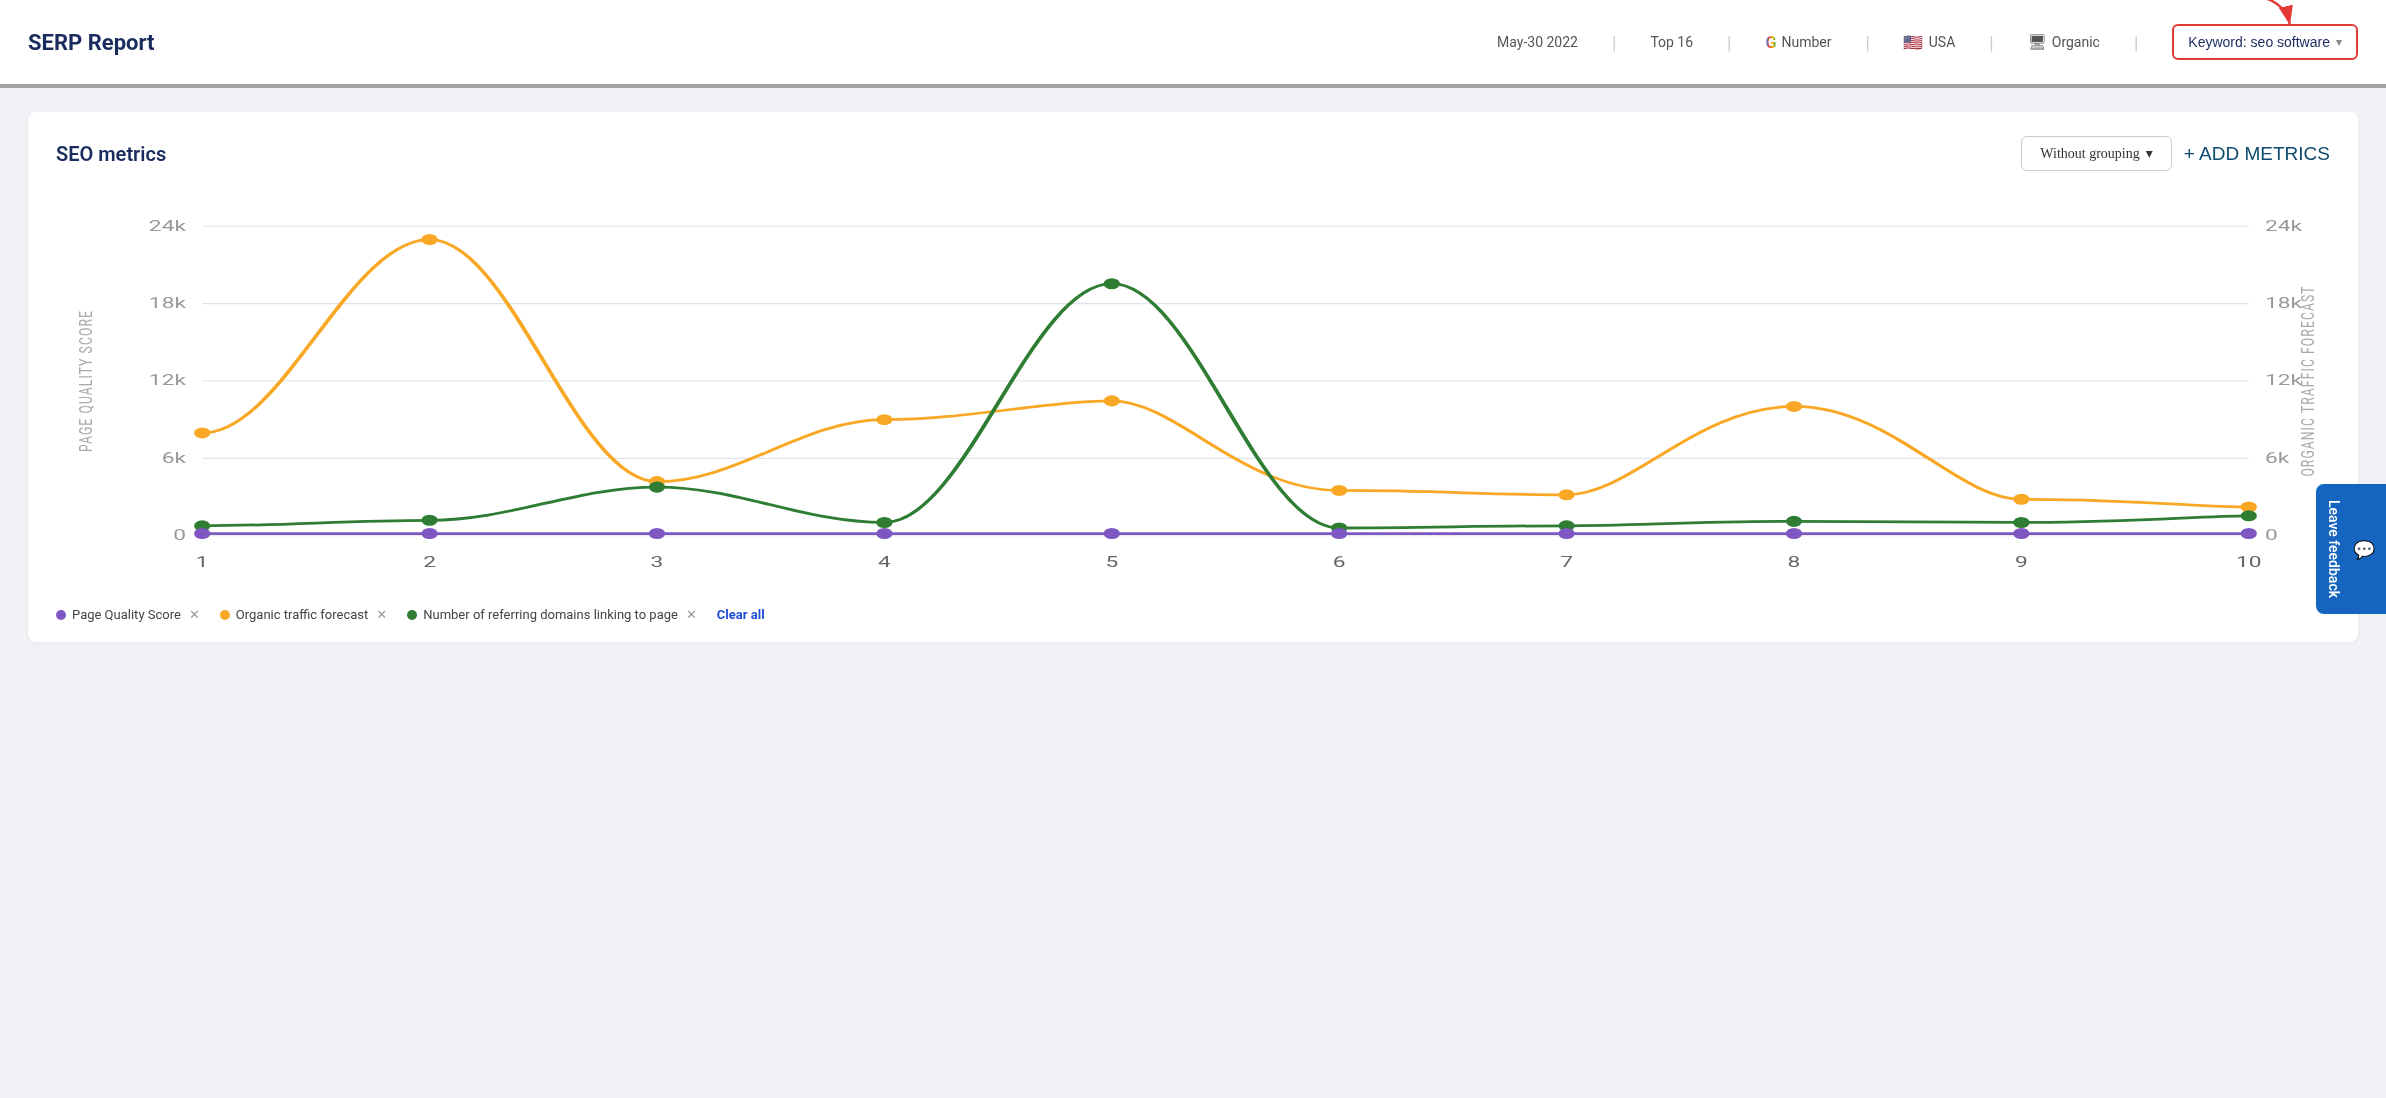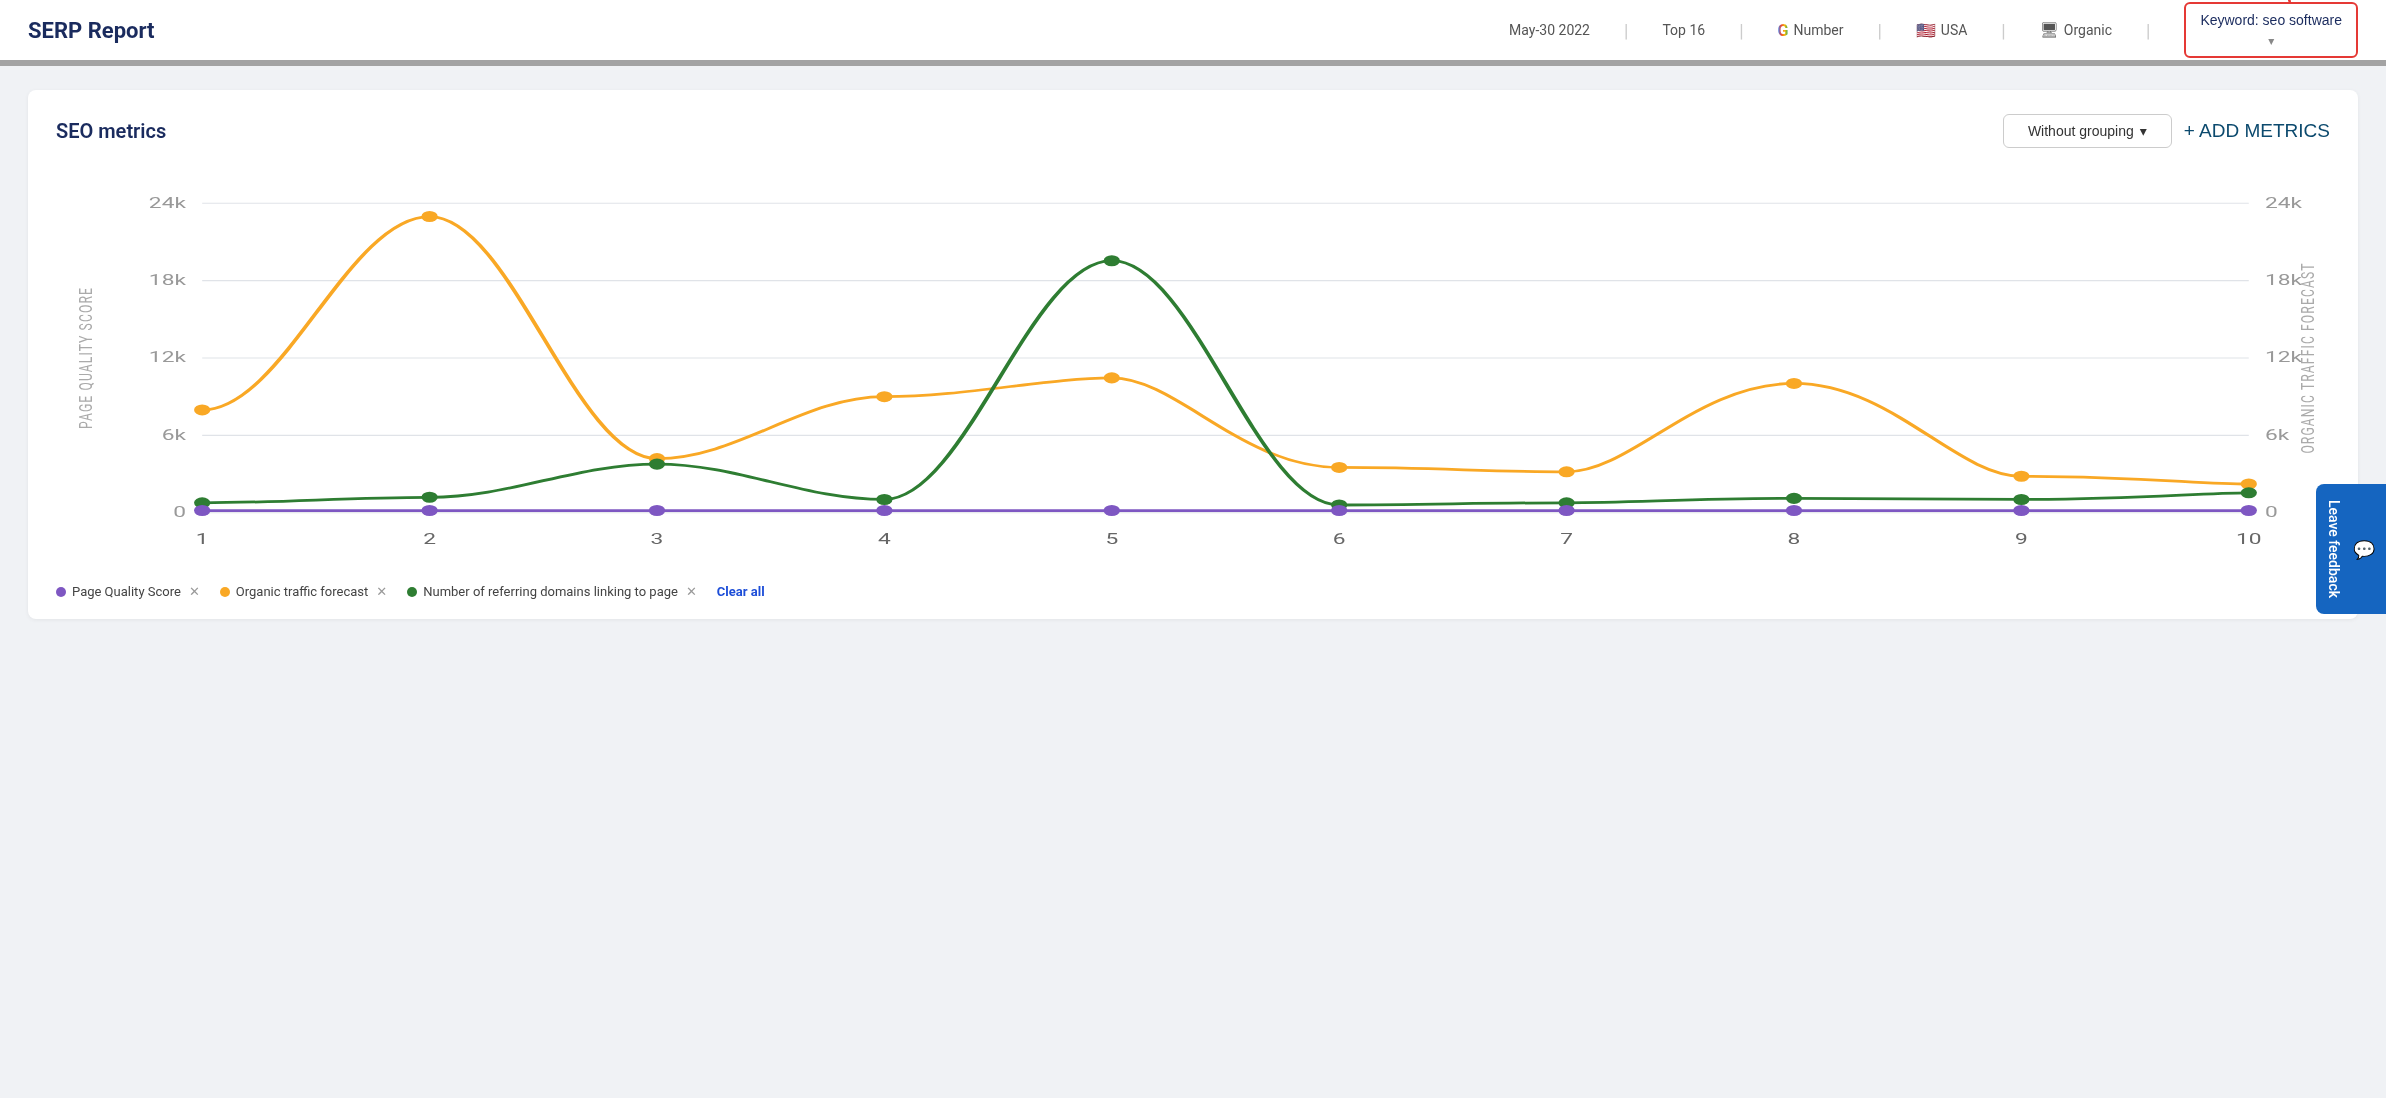--- a/index.html
+++ b/index.html
@@ -7,22 +7,22 @@
       font-family: -apple-system, BlinkMacSystemFont, 'Segoe UI', Roboto, sans-serif;
       background: #f0f2f5;
       min-height: 100vh;
     }
 
     
     .header {
       background: #fff;
       display: flex;
       align-items: center;
-      padding: 2px 28px;
-      border-bottom: 6px solid #a3a3a3;
+      padding: 24px 28px;
+      border-bottom: 4px solid #a3a3a3;
     }
     .header-title {
       font-size: 22px;
       font-weight: 700;
       color: #1a2b5e;
       flex: 1;
     }
     .header-meta {
       display: flex;
       align-items: center;
@@ -46,21 +46,20 @@
       align-items: center;
       gap: 6px;
       border: 2px solid #e53935;
       border-radius: 6px;
       padding: 8px 14px;
       font-size: 14px;
       font-weight: 500;
       color: #1a2b5e;
       background: #fff;
       cursor: pointer;
-      flex-direction: column;
     }
     .keyword-btn .chevron { font-size: 12px; color: #888; }
 
     
     .arrow-container {
       position: relative;
     }
     .red-arrow {
       position: absolute;
       top: -36px;
@@ -97,26 +96,27 @@
       display: flex;
       align-items: center;
       gap: 12px;
     }
     .grouping-btn {
       display: flex;
       align-items: center;
       gap: 6px;
       border: 1px solid #ccc;
       border-radius: 6px;
-      padding: 8px 24px;
+      padding: 8px 18px;
       font-size: 14px;
       color: #333;
       background: #fff;
       cursor: pointer;
       font-weight: 500;
+      font-family: Liberation Serif, serif;
     }
     .add-metrics-btn {
       display: flex;
       align-items: center;
       gap: 5px;
       font-size: 19px;
       color: #0c4a6e;
       font-weight: 400;
       background: none;
       border: none;

